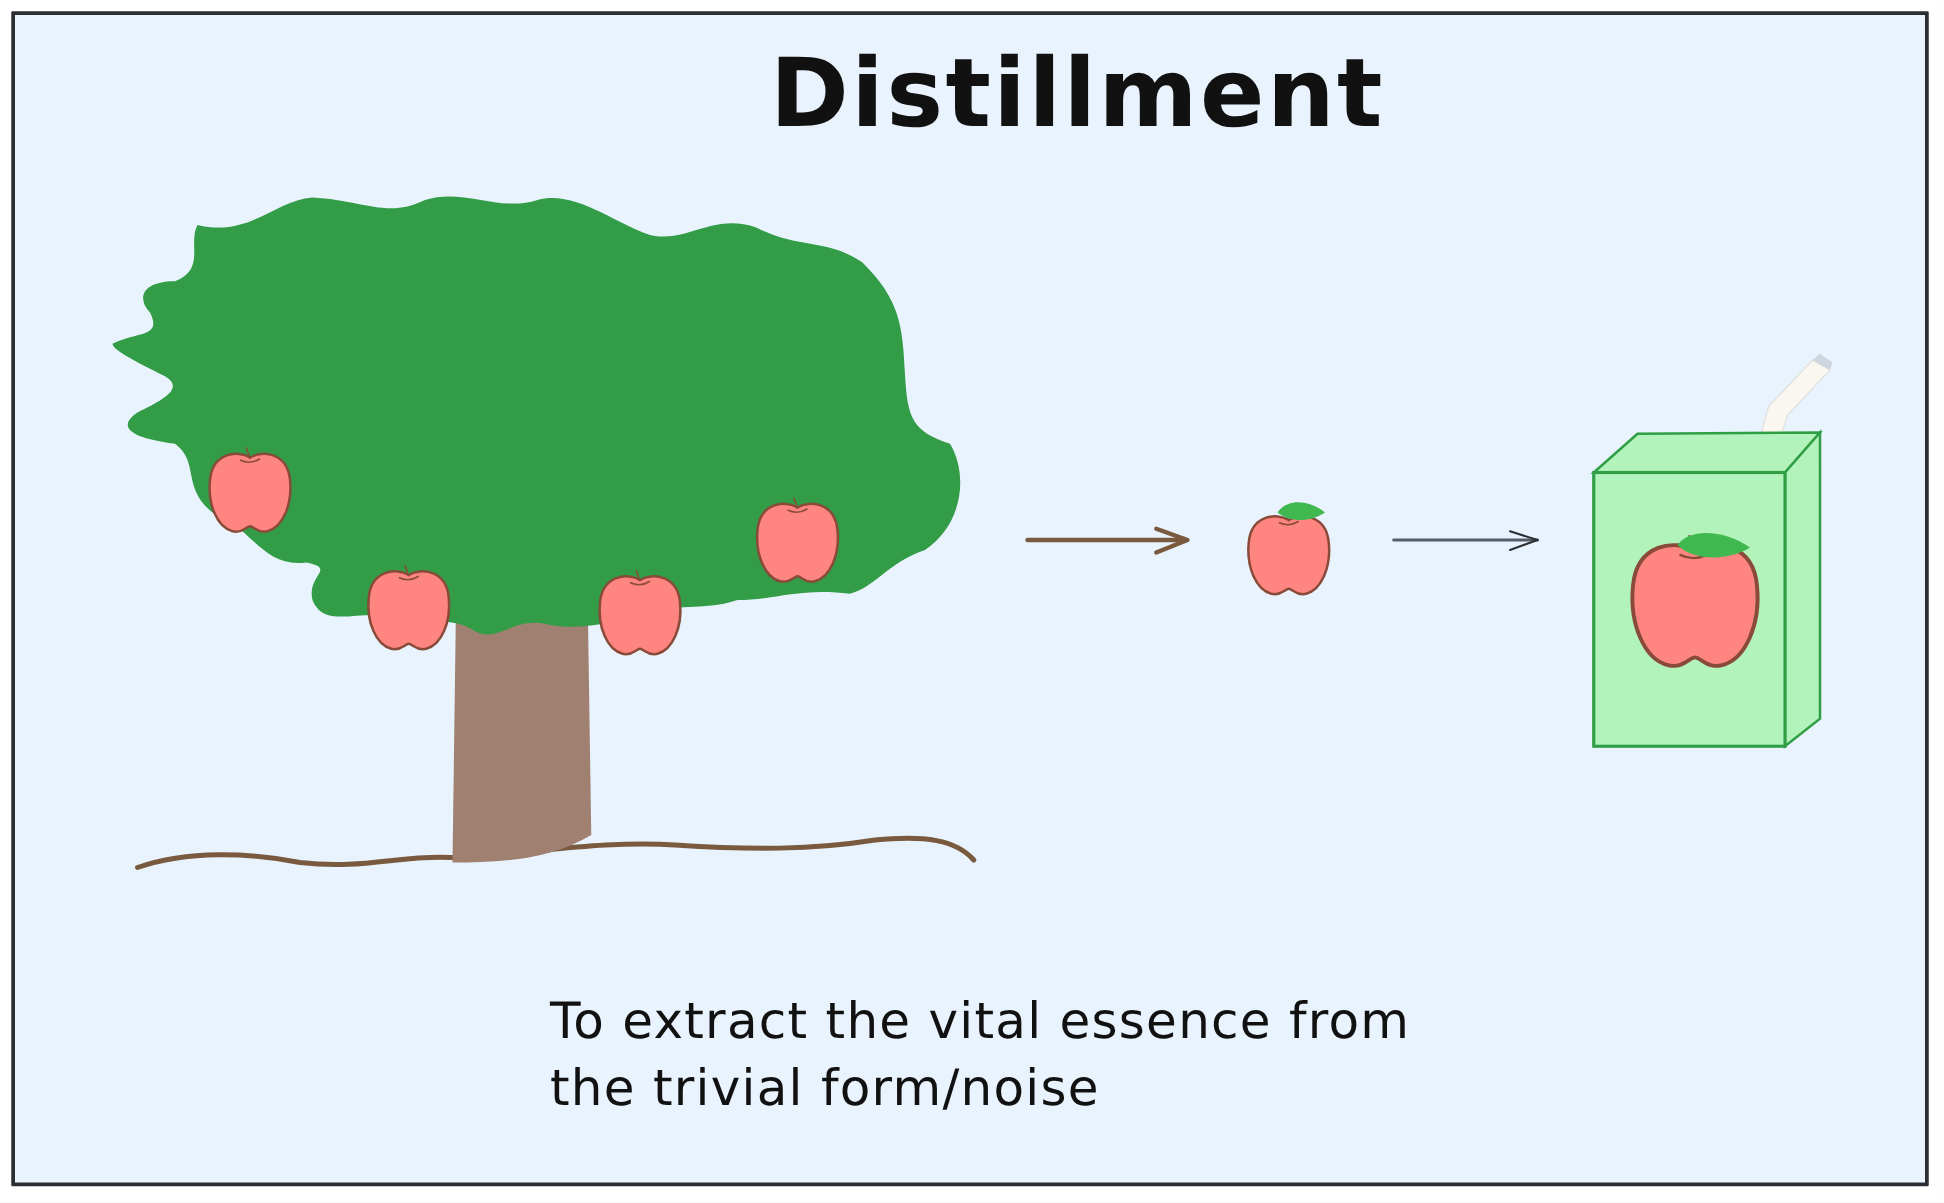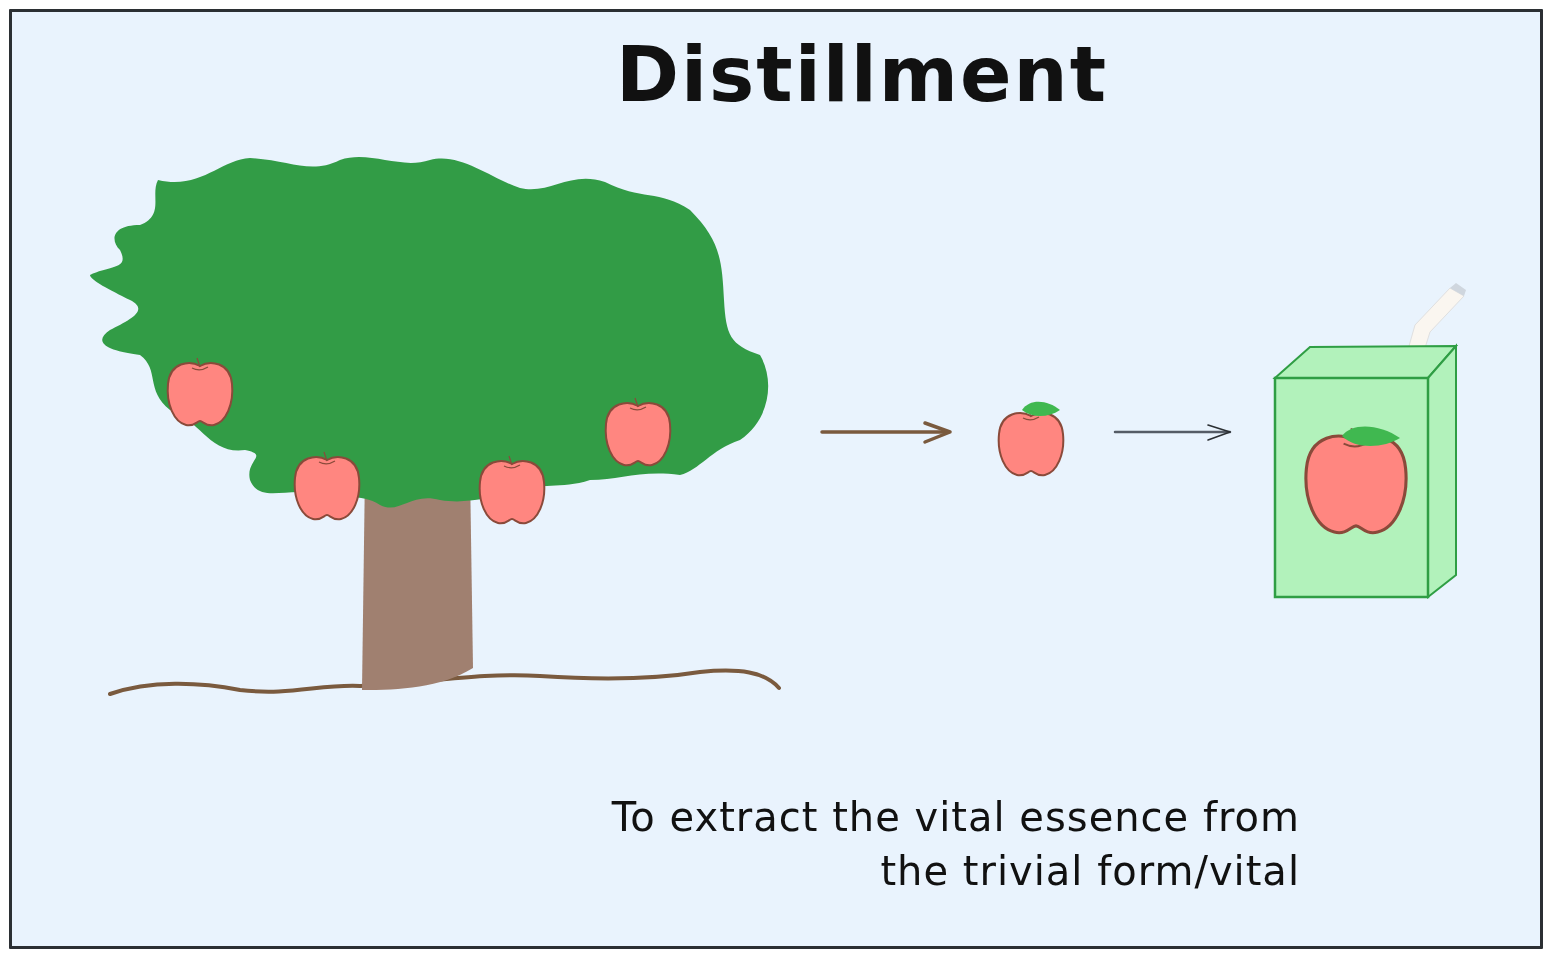--- a/index.html
+++ b/index.html
@@ -11,21 +11,21 @@
     position: absolute; left: 9px; top: 9px; width: 1534px; height: 940px;
     background: #e9f3fd; border: 3px solid #2b2f33; box-sizing: border-box;
     border-radius: 1px;
   }
   .title {
     position: absolute; left: 0; width: 1724px; top: 30px; text-align: center;
     font-family: "DejaVu Sans", sans-serif; font-size: 76px; font-weight: bold;
     color: #111; letter-spacing: 2px;
   }
   .caption {
-    position: absolute; left: 440px; width: 860px; top: 790px; text-align: right;
+    position: absolute; left: 440px; width: 860px; top: 790px; text-align: left;
     font-family: "DejaVu Sans", sans-serif; font-size: 40px; line-height: 54px; color: #111;
     letter-spacing: 1px;
   }
   svg.art { position: absolute; left: 0; top: 0; }
 </style>
 </head>
 <body>
 
 <div class="frame"></div>
 
@@ -79,14 +79,14 @@
     <rect x="1275" y="378" width="153" height="219" fill="#b2f2bb" stroke="#2f9e44" stroke-width="2.5"></rect>
 
     <use href="#apple-shape" transform="translate(1356,484) scale(1.55)"></use>
     <path d="M1342,436 C1352,422 1380,424 1400,438 C1384,448 1356,450 1342,436 Z" fill="#40b850"></path>
   </g>
 </svg>
 
 <div class="title">Distillment</div>
 <div class="caption">
   <div>To extract the vital essence from</div>
-  <div>the trivial form/vital</div>
+  <div>the trivial form/noise</div>
 </div>
 
 </body></html>

